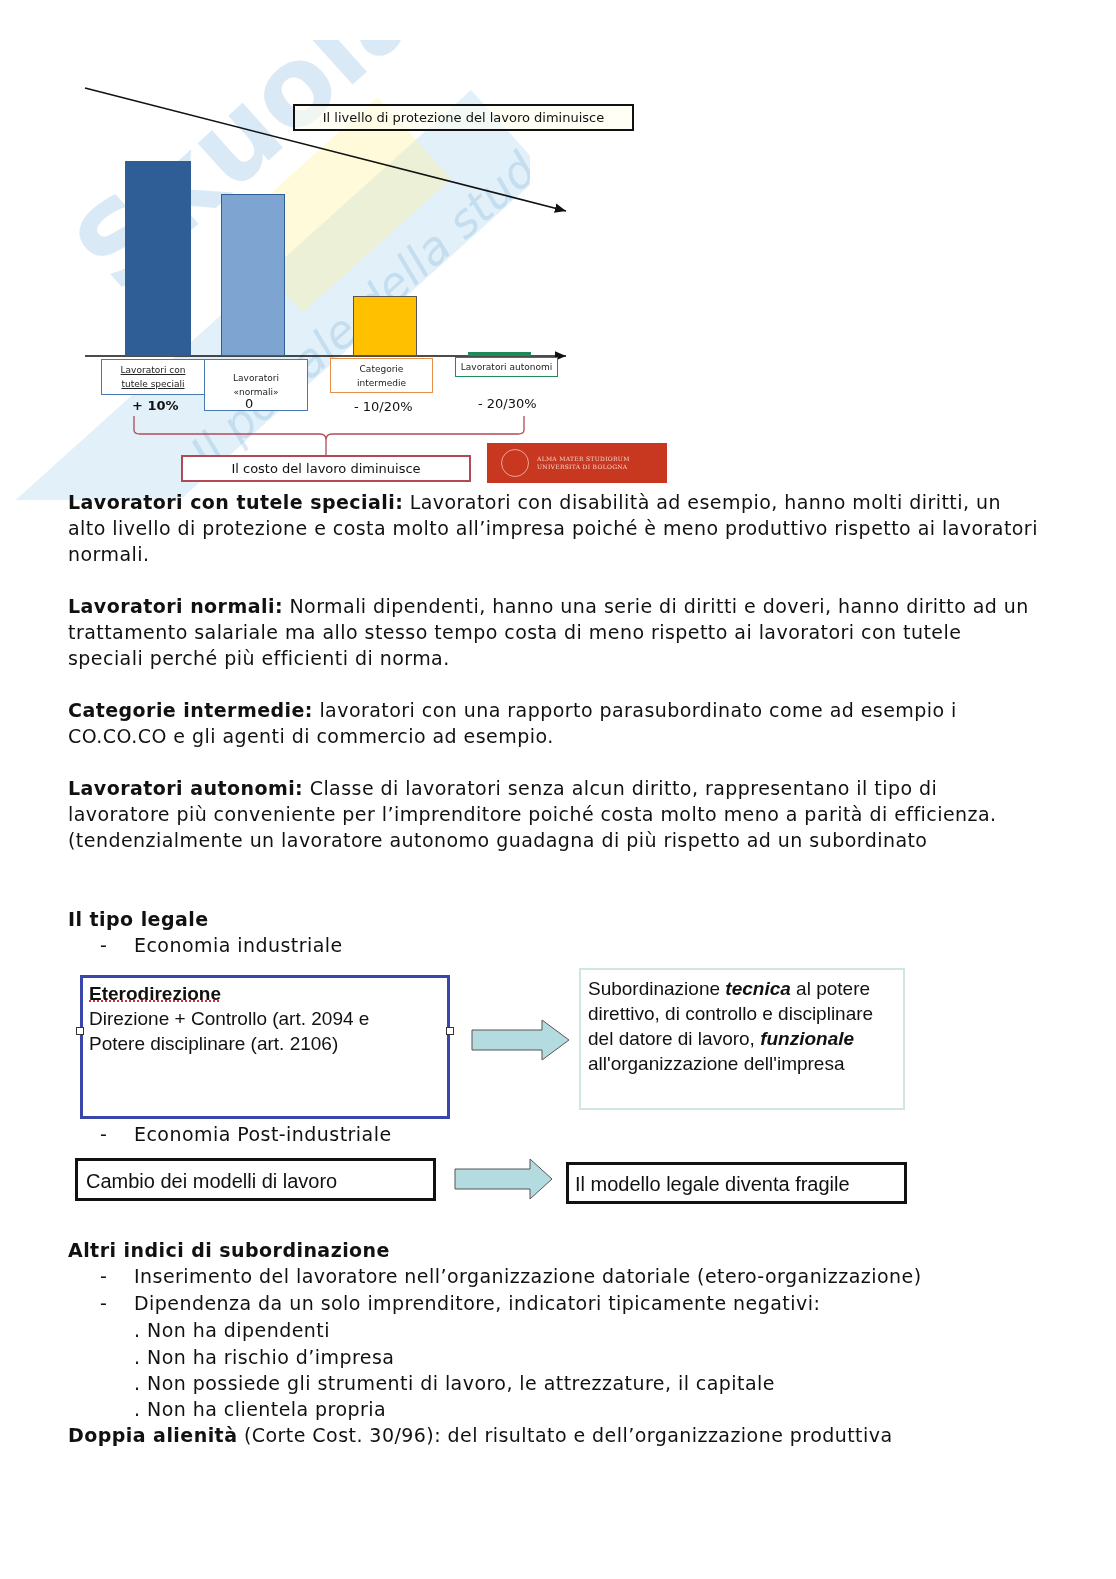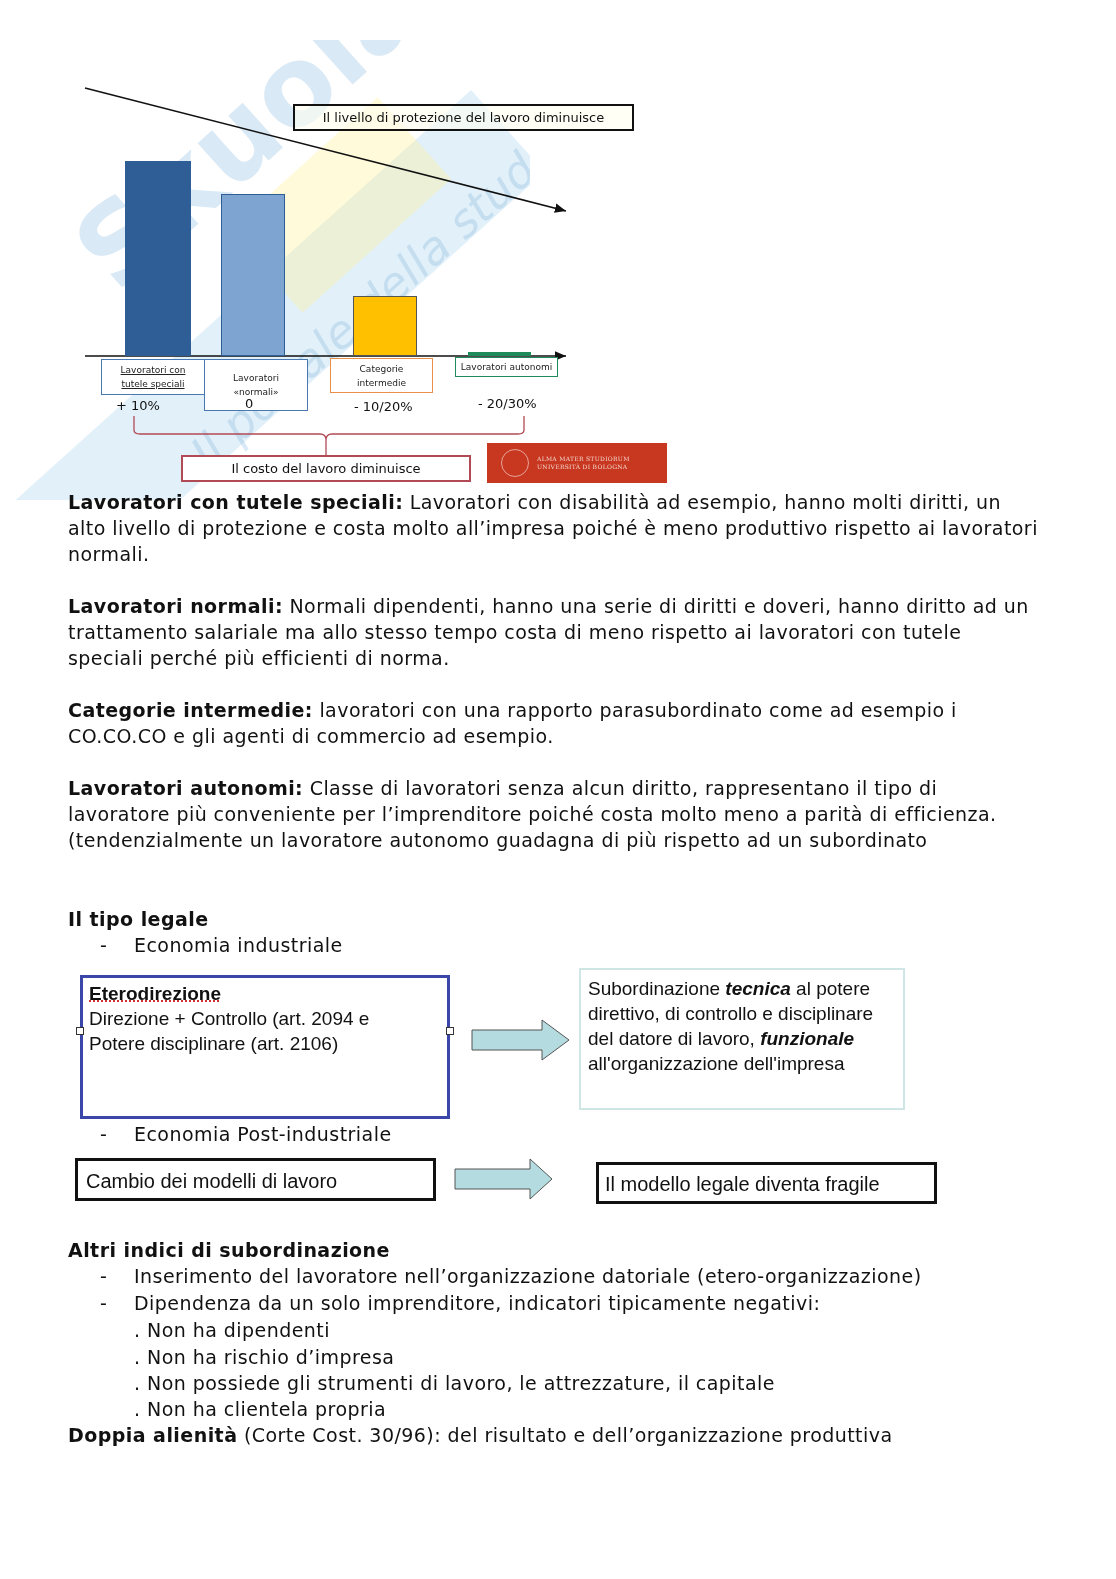--- a/index.html
+++ b/index.html
@@ -71,21 +71,21 @@
       <span>«normali»</span>
   </div>
   <div class="cat" style="left:330px;top:358px;width:103px;height:35px;border:1.5px solid #e8904a;flex-direction:column;">
     <span>Categorie</span>
       <span>intermedie</span>
   </div>
   <div class="cat" style="left:455px;top:357px;width:103px;height:20px;border:1.5px solid #1f8a5a;">
     <span>Lavoratori autonomi</span>
   </div>
 
-  <div class="pct" style="left:116px;top:398px;">+ 10%</div>
+  <div class="pct" style="left:132px;top:398px;font-weight:bold;">+ 10%</div>
   <div class="pct" style="left:245px;top:396px;">0</div>
   <div class="pct" style="left:354px;top:399px;">- 10/20%</div>
   <div class="pct" style="left:478px;top:396px;">- 20/30%</div>
 
   <div class="box-cost">Il costo del lavoro diminuisce</div>
 
   <div class="unibo">
     <div class="seal"></div>
     <div class="txt">
         <div>ALMA MATER STUDIORUM</div>
@@ -127,21 +127,21 @@
   <span>Subordinazione </span><b><i>tecnica</i></b><span> al potere direttivo, di controllo e disciplinare del datore di lavoro, </span><b><i>funzionale</i></b><span> all'organizzazione dell'impresa</span>
 </div>
 
 <div class="li" style="top:1121px;left:100px;">-</div>
 <div class="li" style="top:1121px;left:134px;">Economia Post-industriale</div>
 
 <div class="d-box" style="left:75px;top:1158px;width:361px;height:43px;border:3px solid #111;padding:6px 8px;font-size:20px;line-height:28px;">Cambio dei modelli di lavoro</div>
 <svg class="abs" style="left:453px;top:1158px" width="102" height="42">
   <path d="M2,11 H77 V1 L99,21 L77,41 V31 H2 Z" fill="#b4dce0" stroke="#555" stroke-width="1"></path>
 </svg>
-<div class="d-box" style="left:566px;top:1162px;width:341px;height:42px;border:3px solid #111;padding:6px 6px;font-size:20px;line-height:26px;margin-left:30px;">Il modello legale diventa fragile</div>
+<div class="d-box" style="left:566px;top:1162px;width:341px;height:42px;border:3px solid #111;padding:6px 6px;font-size:20px;line-height:26px;">Il modello legale diventa fragile</div>
 
 <div class="h" style="top:1237px;">Altri indici di subordinazione</div>
 <div class="li" style="top:1263px;left:100px;">-</div>
 <div class="li" style="top:1263px;left:134px;">Inserimento del lavoratore nell’organizzazione datoriale (etero-organizzazione)</div>
 <div class="li" style="top:1290px;left:100px;">-</div>
 <div class="li" style="top:1290px;left:134px;">Dipendenza da un solo imprenditore, indicatori tipicamente negativi:</div>
 <div class="li" style="top:1317px;left:134px;">. Non ha dipendenti</div>
 <div class="li" style="top:1344px;left:134px;">. Non ha rischio d’impresa</div>
 <div class="li" style="top:1370px;left:134px;">. Non possiede gli strumenti di lavoro, le attrezzature, il capitale</div>
 <div class="li" style="top:1396px;left:134px;">. Non ha clientela propria</div>

